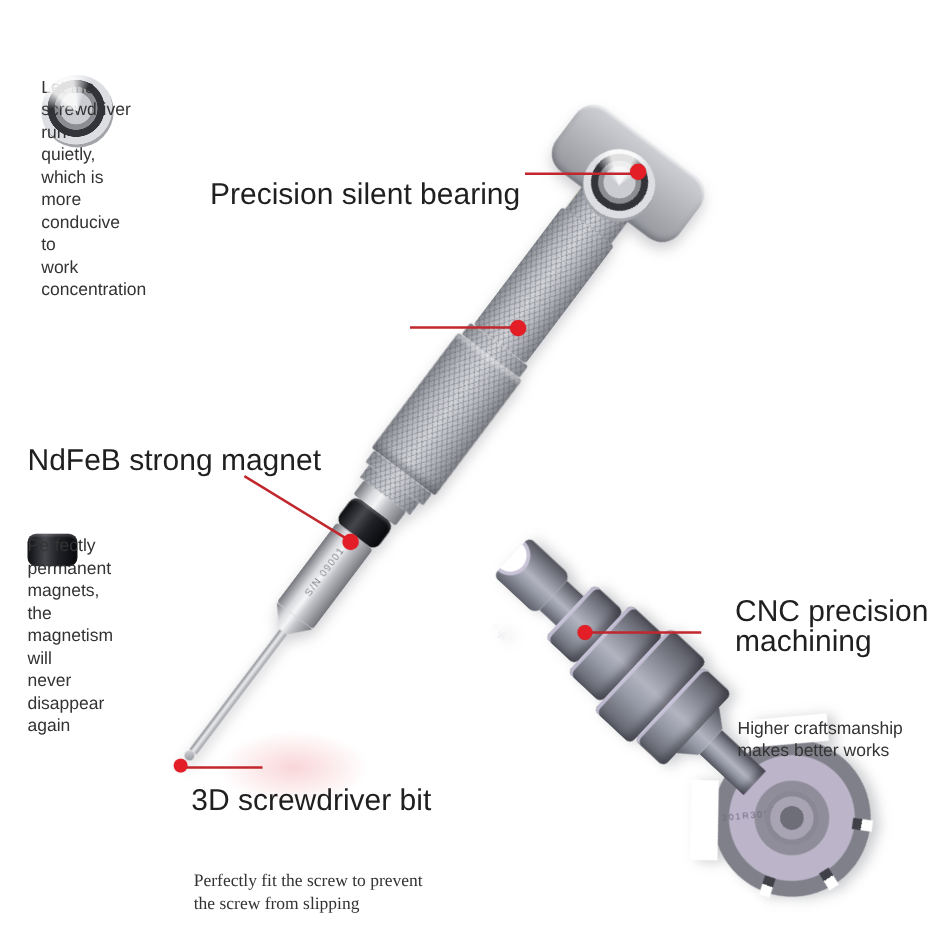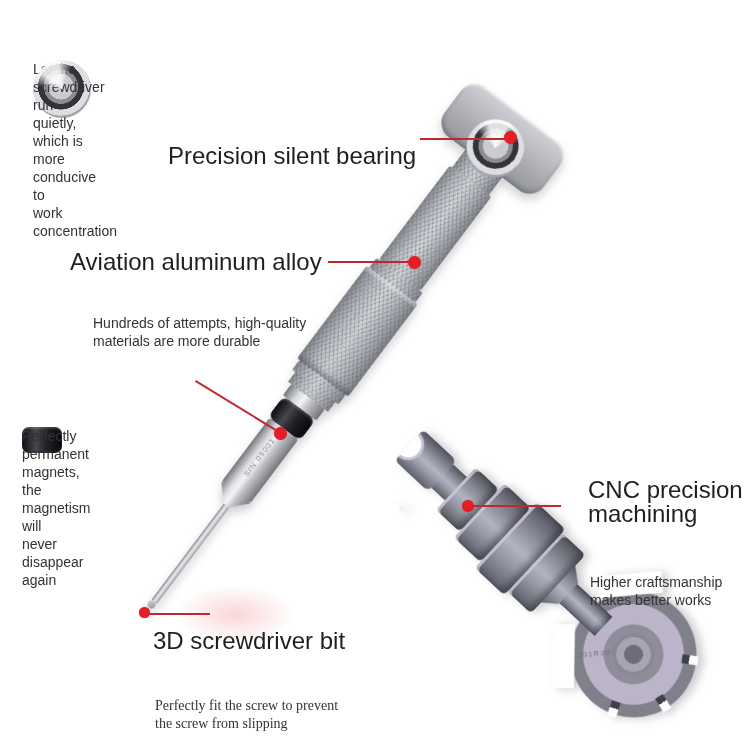--- a/index.html
+++ b/index.html
@@ -162,26 +162,24 @@
 
   <div class="glow"></div>
 
   <div class="title t-bearing">Precision silent bearing</div>
   <div class="desc d-bearing">Let the screwdriver run quietly,
 which is more conducive to
 work concentration</div>
   <div class="cline l-bearing"></div>
   <div class="cdot p-bearing"></div>
 
-  <div class="title t-alum">Aviation aluminum alloy</div>
-  <div class="desc d-alum">Hundreds of attempts, high-quality
-materials are more durable</div>
   <div class="cline l-alum"></div>
   <div class="cdot p-alum"></div>
 
+  <div class="title t-magnet">NdFeB strong magnet</div>
   <div class="desc d-magnet">Perfectly permanent magnets,
 the magnetism will never
 disappear again</div>
   <div class="cline l-magnet"></div>
   <div class="cdot p-magnet"></div>
 
   <div class="title t-cnc">CNC precision
 machining</div>
   <div class="desc d-cnc">Higher craftsmanship
 makes better works</div>

